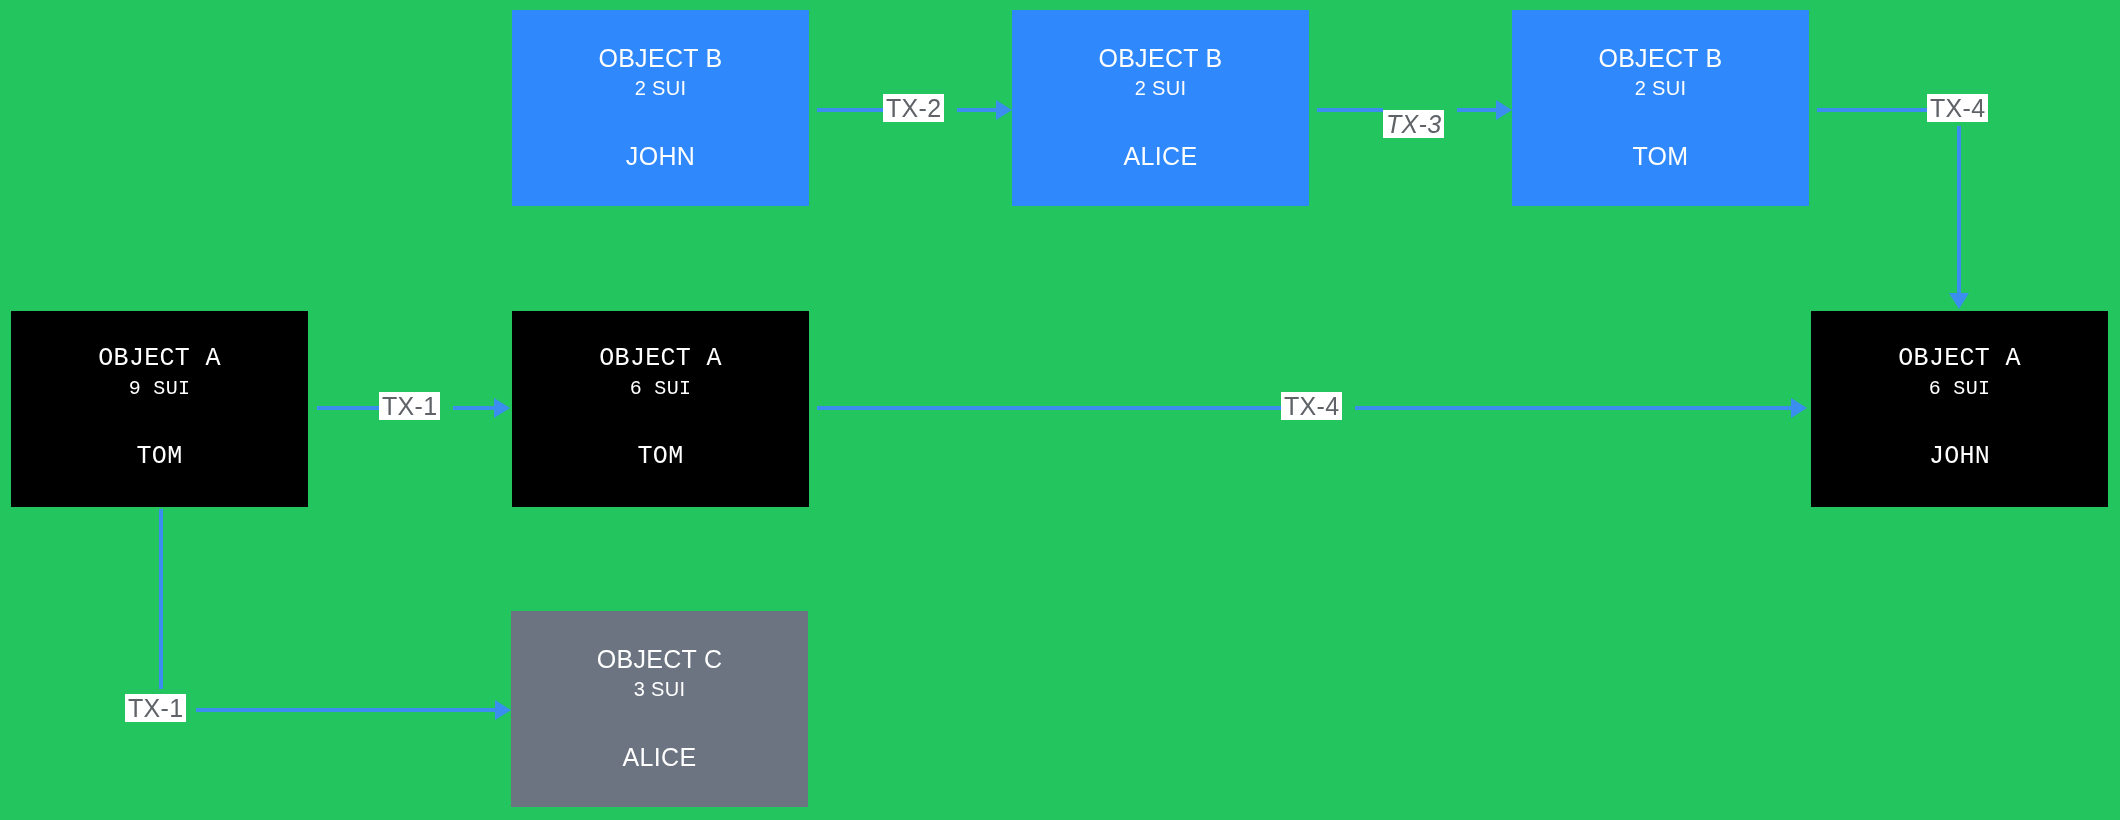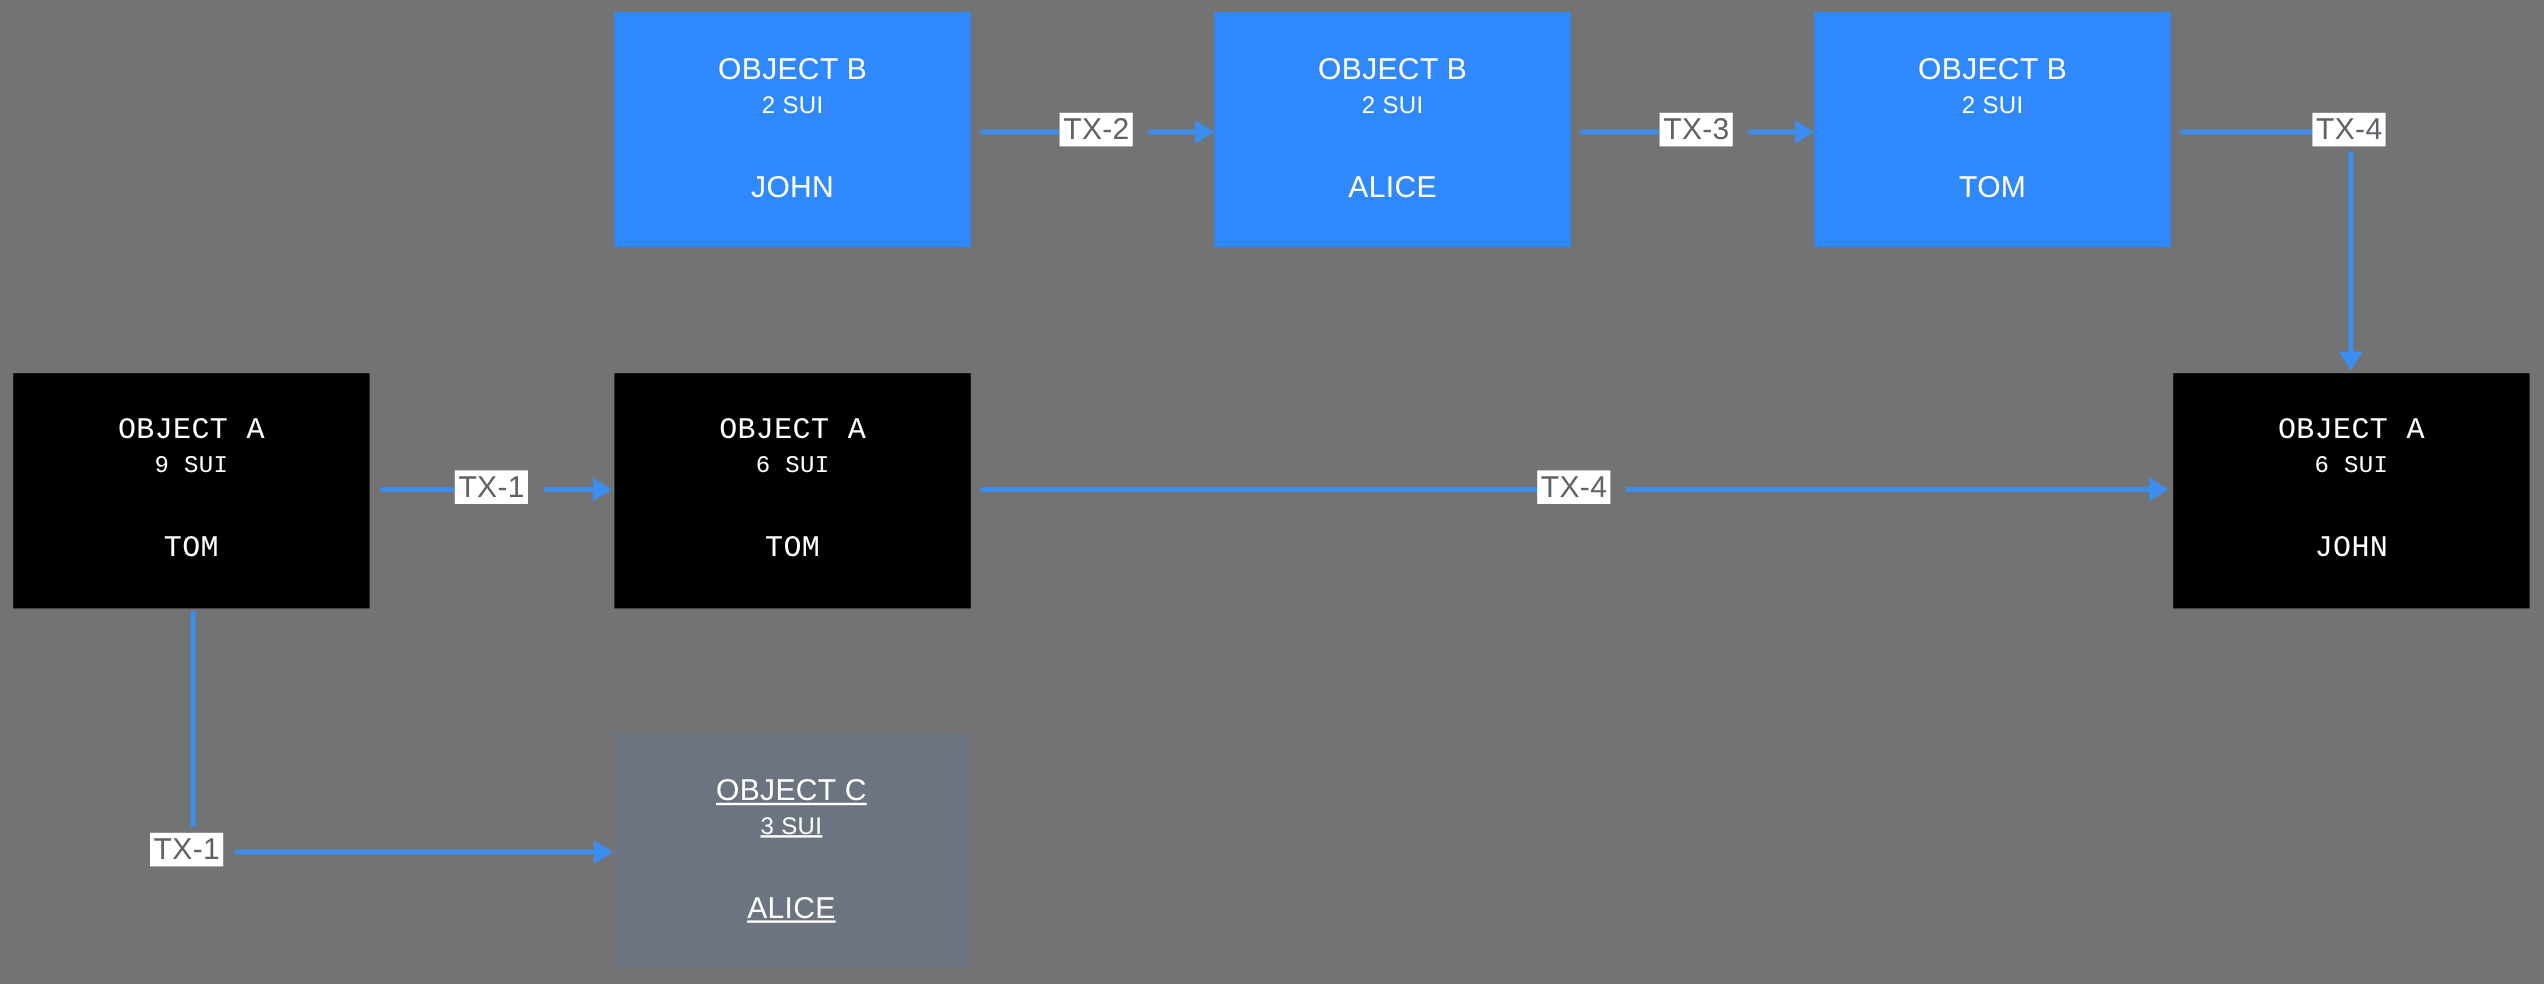--- a/index.html
+++ b/index.html
@@ -1,18 +1,18 @@
 <!DOCTYPE html>
 <html><head>
 <meta charset="utf-8">
 <title>Sui Object Transaction Flow Diagram</title>
 <style>
   html,body{margin:0;padding:0;background:#ffffff;}
   body{width:2120px;height:820px;font-family:"Liberation Sans",sans-serif;overflow:hidden;}
-  #canvas{position:relative;width:2120px;height:820px;background:#737373;}
+  #canvas{position:relative;width:2120px;height:820px;background:#22c55e;}
 
   .node{position:absolute;box-sizing:border-box;display:flex;flex-direction:column;align-items:center;color:#ffffff;}
   .node .obj-name{font-size:25px;line-height:30px;letter-spacing:.3px;margin-top:33px;white-space:nowrap;}
   .node .obj-amount{font-size:20px;line-height:30px;letter-spacing:.3px;white-space:nowrap;}
   .node .obj-owner{font-size:25px;line-height:30px;letter-spacing:.3px;margin-top:38px;white-space:nowrap;text-align:center;}
 
   .node-blue{background:#2f88fc;}
   .node-black{background:#000000;font-family:Liberation Mono, monospace;}
   .node-grey{background:#6b7480;}
 
@@ -57,33 +57,33 @@
     <div class="obj-amount">6 SUI</div>
     <div class="obj-owner">TOM</div>
   </div>
 
   <div class="node node-black" style="left: 1811px; top: 311px; width: 297px; height: 196px; background: rgb(0, 0, 0);">
     <div class="obj-name">OBJECT A</div>
     <div class="obj-amount">6 SUI</div>
     <div class="obj-owner">JOHN</div>
   </div>
 
-  <div class="node node-grey" style="left: 511px; top: 611px; width: 297px; height: 196px; background: rgb(107, 116, 128); text-decoration: underline;">
+  <div class="node node-grey" style="left: 511px; top: 611px; width: 297px; height: 196px; background: rgb(107, 116, 128);">
     <div class="obj-name">OBJECT C</div>
     <div class="obj-amount">3 SUI</div>
     <div class="obj-owner">ALICE</div>
   </div>
 
   <div class="hline" style="left: 817px; top: 108px; width: 66px; background: rgb(59, 142, 240);"></div>
   <div class="edge-label" style="left: 883px; top: 94px; color: rgb(95, 99, 104);">TX-2</div>
   <div class="hline" style="left: 957px; top: 108px; width: 40px; background: rgb(59, 142, 240);"></div>
   <div class="arrowhead" style="left: 996px; top: 100px; border-left-color: rgb(59, 142, 240);"></div>
 
   <div class="hline" style="left: 1317px; top: 108px; width: 66px; background: rgb(59, 142, 240);"></div>
-  <div class="edge-label" style="left: 1383px; top: 94px; color: rgb(95, 99, 104);">TX-3</div>
+  <div class="edge-label" style="left: 1383px; top: 110px; color: rgb(95, 99, 104); font-style: italic;">TX-3</div>
   <div class="hline" style="left: 1457px; top: 108px; width: 40px; background: rgb(59, 142, 240);"></div>
   <div class="arrowhead" style="left: 1496px; top: 100px; border-left-color: rgb(59, 142, 240);"></div>
 
   <div class="hline" style="left: 1817px; top: 108px; width: 110px; background: rgb(59, 142, 240);"></div>
   <div class="edge-label" style="left: 1927px; top: 94px; color: rgb(95, 99, 104);">TX-4</div>
   <div class="vline" style="left: 1957px; top: 126px; height: 170px; background: rgb(59, 142, 240);"></div>
   <div class="arrowhead-down" style="left: 1949px; top: 293px; border-top-color: rgb(59, 142, 240);"></div>
 
   <div class="hline" style="left: 317px; top: 406px; width: 62px; background: rgb(59, 142, 240);"></div>
   <div class="edge-label" style="left: 379px; top: 392px; color: rgb(95, 99, 104);">TX-1</div>

